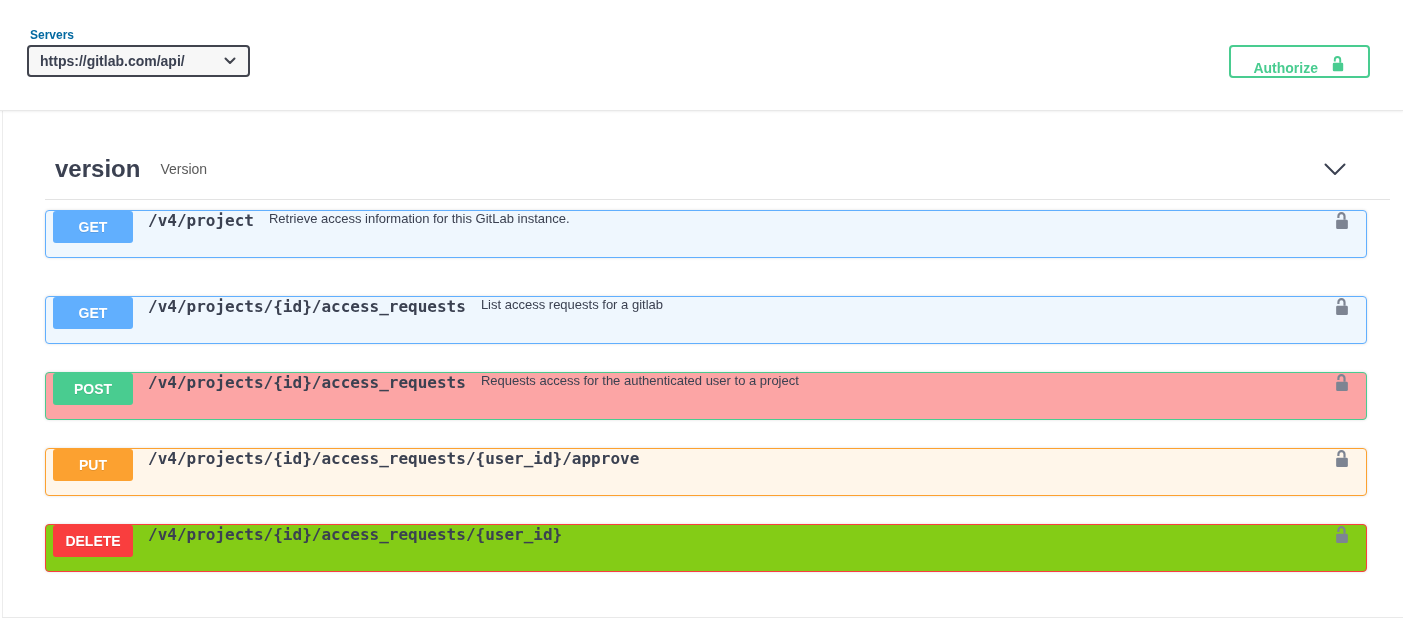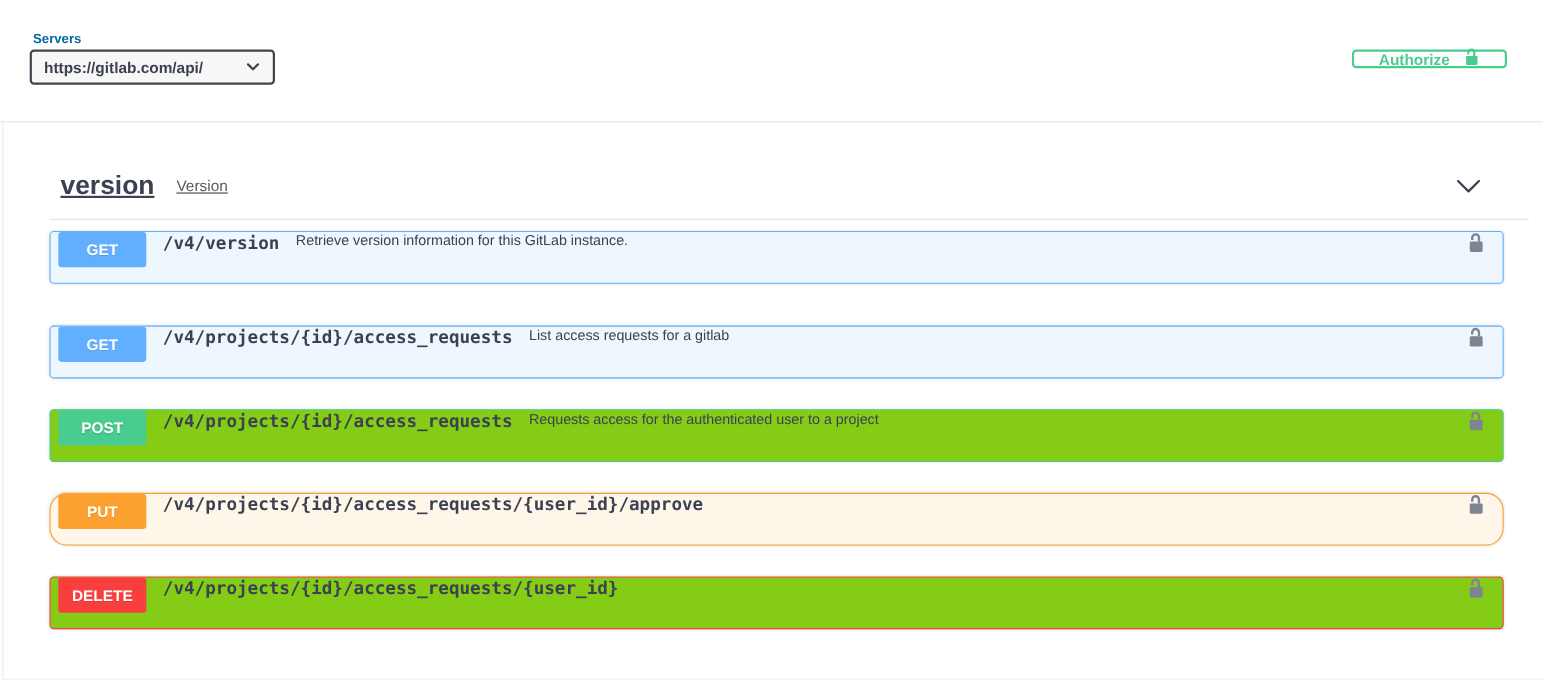--- a/index.html
+++ b/index.html
@@ -28,37 +28,36 @@
   .server-select {
     display: inline-flex; align-items: center; gap: 4px;
     border: 2px solid #41444e; border-radius: 4px;
     background: #f7f7f7; padding: 6px 12px 6px 11px;
     font-size: 14px; font-weight: bold; color: #3b4151;
     cursor: pointer; min-width: 223px; height: 32px;
   }
   .server-select .sel-chevron { margin-left: auto; display: flex; }
 
   .authorize-btn {
-    position: absolute; right: 33px; top: 45px; height: 17px;
-    display: inline-flex; align-items: center; gap: 12px;
+    position: absolute; right: 33px; top: 45px; height: 33px;
+    display: inline-flex; align-items: flex-end; gap: 12px;
     padding: 0 22px; background: transparent;
     border: 2px solid #49cc90; border-radius: 4px;
     color: #49cc90; font-weight: bold; font-size: 14px;
     font-family: "Liberation Sans", sans-serif; cursor: pointer;
   }
 
   
   .content { padding: 0 36px 0 45px; }
   .tag-header {
     display: flex; align-items: center;
     margin: 32px -23px 0 0;
     padding: 12px 0 16px 0;
     border-bottom: 1px solid #e3e3e3;
     cursor: pointer;
-    text-decoration: underline;
   }
   .section + .section .tag-header { margin-top: 9px; }
   .tag-title { font-size: 24px; font-weight: bold; color: #3b4151; margin: 0 20px 0 10px; }
   .tag-desc { font-size: 14px; color: #5a5a5a; }
   .tag-chevron { margin-left: auto; margin-right: 44px; display: flex; cursor: pointer; }
 
   .ops { padding-top: 10px; }
   .opblock {
     display: flex; align-items: flex-start; height: 48px;
     border: 1px solid; border-radius: 4px;
@@ -119,22 +118,22 @@
       <span class="tag-desc">Version</span>
       <span class="tag-chevron">
         <svg width="22" height="13" viewBox="0 0 22 13">
             <path d="M1.5 1.5 L11 11 L20.5 1.5" fill="none" stroke="#3b4151" stroke-width="2" stroke-linecap="round" stroke-linejoin="round"></path>
           </svg>
       </span>
     </div>
     <div class="ops">
   <div class="opblock" style="border-color: rgb(97, 175, 254); background: rgb(239, 247, 254);">
     <span class="method-badge" style="background: rgb(97, 175, 254);">GET</span>
-    <span class="op-path">/v4/version</span>
-    <span class="op-summary">Retrieve version information for this GitLab instance.</span>
+    <span class="op-path">/v4/project</span>
+    <span class="op-summary">Retrieve access information for this GitLab instance.</span>
     <button class="lock-btn">
       <span>
         <svg width="18" height="20" viewBox="0 0 20 22">
           <rect x="3.5" y="9.5" width="13" height="10.5" rx="1.5" fill="#7d8492"></rect>
           <path d="M6 7.8 V5.6 a3.4 3.4 0 0 1 6.8 0 V9.5" fill="none" stroke="#7d8492" stroke-width="2.4"></path>
         </svg>
       </span>
     </button>
   </div>
 </div>
@@ -149,35 +148,35 @@
     <button class="lock-btn">
       <span>
         <svg width="18" height="20" viewBox="0 0 20 22">
           <rect x="3.5" y="9.5" width="13" height="10.5" rx="1.5" fill="#7d8492"></rect>
           <path d="M6 7.8 V5.6 a3.4 3.4 0 0 1 6.8 0 V9.5" fill="none" stroke="#7d8492" stroke-width="2.4"></path>
         </svg>
       </span>
     </button>
   </div>
 
-  <div class="opblock" style="border-color: rgb(73, 204, 144); background: #84cc16;">
+  <div class="opblock" style="border-color: rgb(73, 204, 144); background: #fca5a5;">
     <span class="method-badge" style="background: rgb(73, 204, 144);">POST</span>
     <span class="op-path">/v4/projects/{id}/access_requests</span>
     <span class="op-summary">Requests access for the authenticated user to a project</span>
     <button class="lock-btn">
       <span>
         <svg width="18" height="20" viewBox="0 0 20 22">
           <rect x="3.5" y="9.5" width="13" height="10.5" rx="1.5" fill="#7d8492"></rect>
           <path d="M6 7.8 V5.6 a3.4 3.4 0 0 1 6.8 0 V9.5" fill="none" stroke="#7d8492" stroke-width="2.4"></path>
         </svg>
       </span>
     </button>
   </div>
 
-  <div class="opblock" style="border-color: rgb(252, 161, 48); background: rgb(255, 246, 234); border-radius: 16px;">
+  <div class="opblock" style="border-color: rgb(252, 161, 48); background: rgb(255, 246, 234);">
     <span class="method-badge" style="background: rgb(252, 161, 48);">PUT</span>
     <span class="op-path">/v4/projects/{id}/access_requests/{user_id}/approve</span>
     <button class="lock-btn">
       <span>
         <svg width="18" height="20" viewBox="0 0 20 22">
           <rect x="3.5" y="9.5" width="13" height="10.5" rx="1.5" fill="#7d8492"></rect>
           <path d="M6 7.8 V5.6 a3.4 3.4 0 0 1 6.8 0 V9.5" fill="none" stroke="#7d8492" stroke-width="2.4"></path>
         </svg>
       </span>
     </button>

